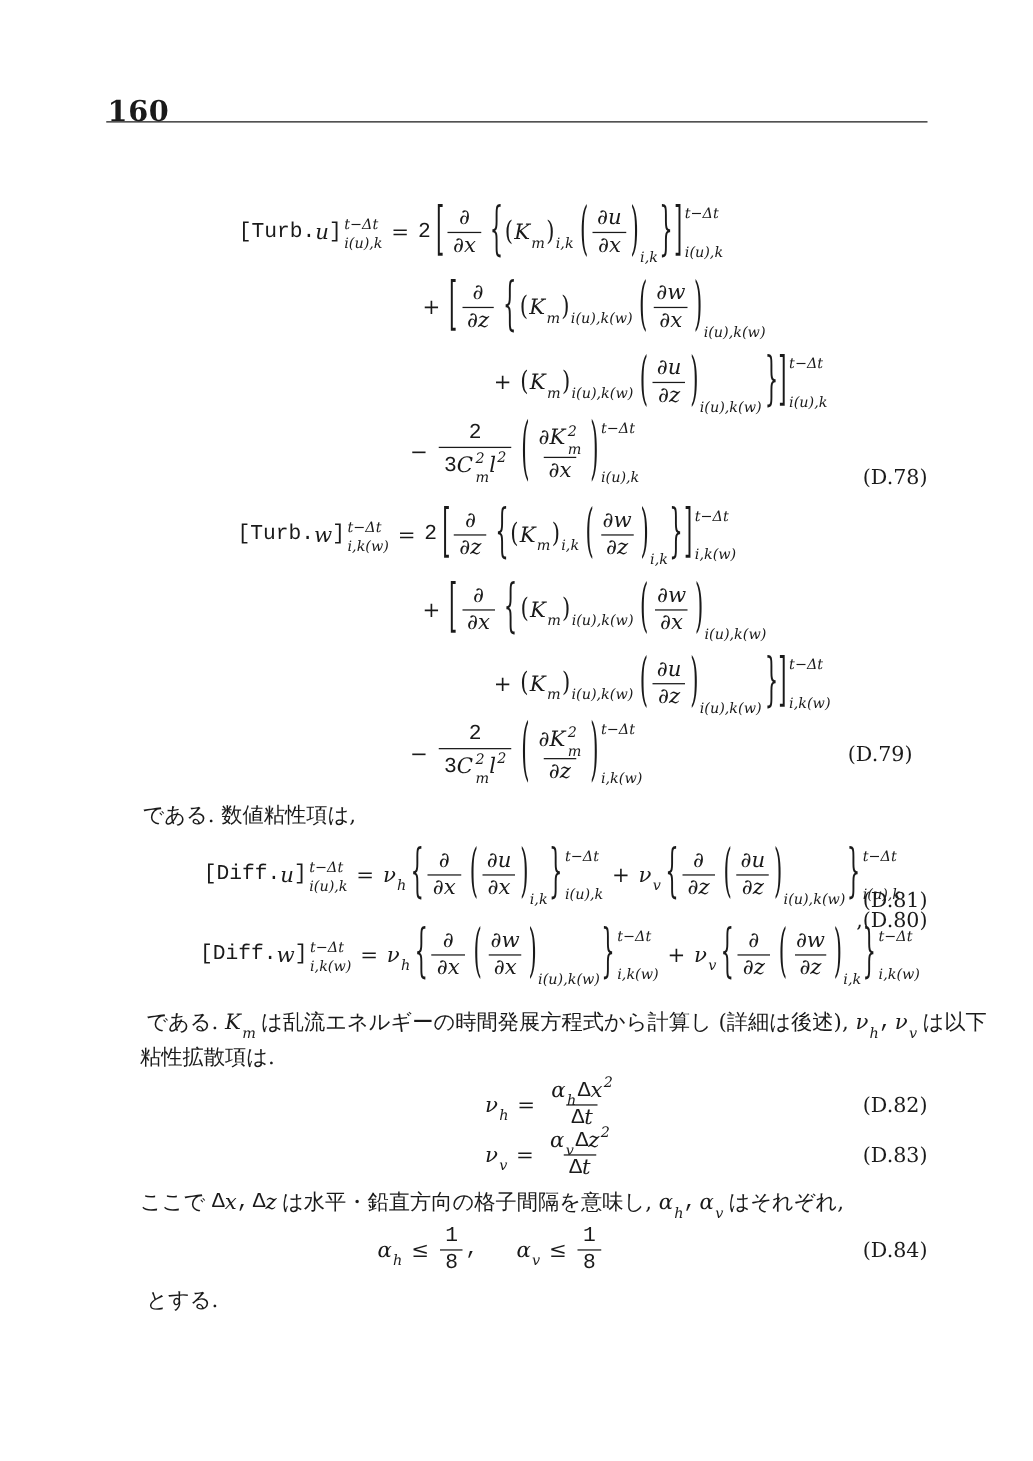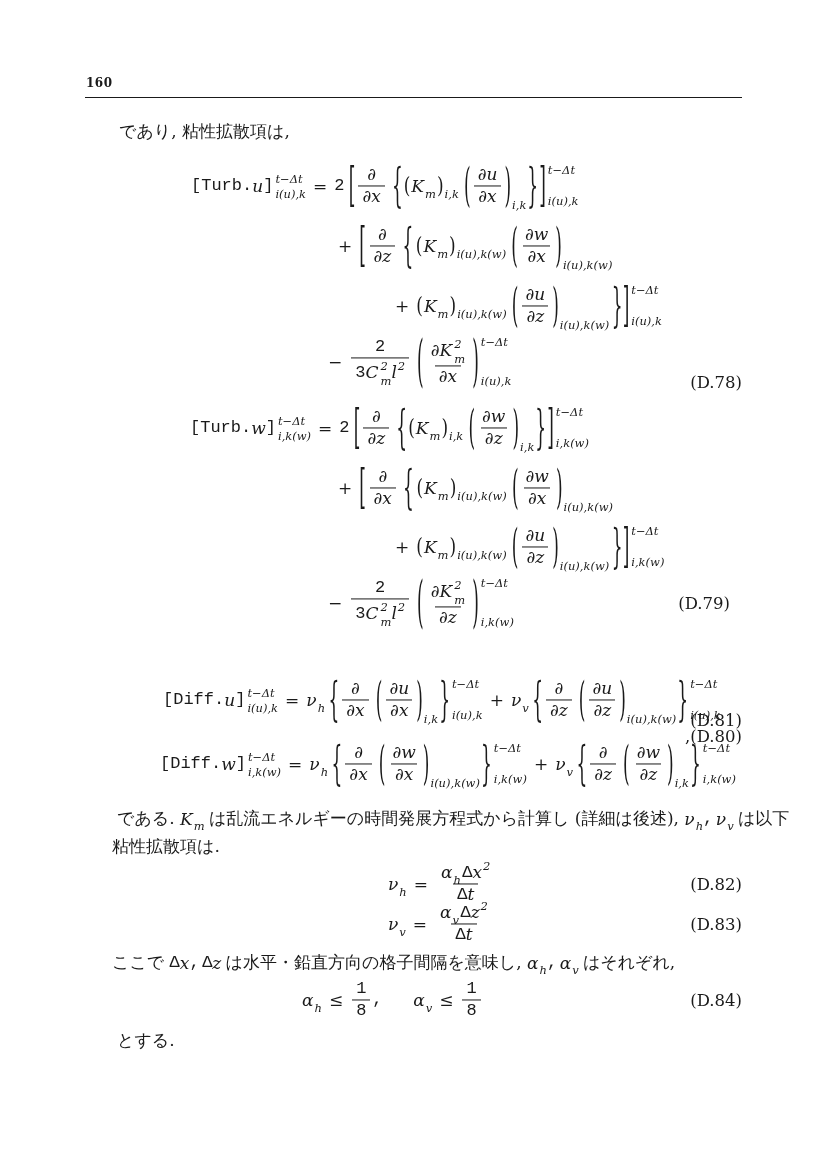--- a/index.html
+++ b/index.html
@@ -1,21 +1,21 @@
 <!DOCTYPE html>
 <html><head>
 <meta charset="utf-8">
 <style>
   html,body{margin:0;padding:0;background:#9a9a9a;}
   .page{
     position:relative;width:826px;height:1169px;margin:0 auto;background:#ffffff;
     font-family:"DejaVu Serif","Liberation Serif",serif;color:#1a1a1a;overflow:hidden;
   }
   .abs{position:absolute;}
-  .hdr-num{font-weight:700;font-size:12px;letter-spacing:.5px;}
+  .hdr-num{font-weight:700;font-size:23px;letter-spacing:.5px;}
   .hdr-title{font-size:16.5px;}
   .rule{height:1.4px;background:#1a1a1a;}
   
   .para{display:flex;align-items:baseline;white-space:pre;font-size:17px;transform:translateY(-50%);}
   .jp{font-style:normal;}
   
   .eqline{display:flex;align-items:center;white-space:nowrap;font-size:17px;transform:translateY(-50%);}
   .eqno{font-size:16.5px;transform:translateY(-50%);font-style:normal;}
   
   .mrow{display:inline-flex;align-items:center;}
@@ -37,21 +37,20 @@
   .msp{display:inline-block;}
 </style>
 </head>
 <body>
 
 <div class="page">
 
   <span class="abs hdr-num" style="left:86px;top:76px">160</span>
   <div class="abs rule" style="left:85px;top:97px;width:657px"></div>
 
-  <div class="abs para" style="left:119px;top:131px"><span class="mrow"><span class="jp">であり, 粘性拡散項は,</span></span></div>
 
   <div class="abs eqline" style="left:191px;top:186px">
       <span class="mrow">
         <span class="mrow">
           <span class="mrow">
             <span class="mn">[Turb.</span>
             <span class="mi">u</span>
             <span class="mn">]</span>
           </span>
           <span class="ss">
@@ -515,20 +514,21 @@
             </span>
             <span class="ssub">
               <span class="mi">i,k(w)</span>
             </span>
           </span>
         </span>
       </span>
     </div>
   <span class="abs eqno" style="right:96px;top:603px">(D.79)</span>
 
+  <div class="abs para" style="left:114px;top:652px"><span class="mrow"><span class="jp">である. 数値粘性項は,</span></span></div>
 
   <div class="abs eqline" style="left:163px;top:700px">
       <span class="mrow">
         <span class="mrow">
           <span class="mrow">
             <span class="mn">[Diff.</span>
             <span class="mi">u</span>
             <span class="mn">]</span>
           </span>
           <span class="ss">

